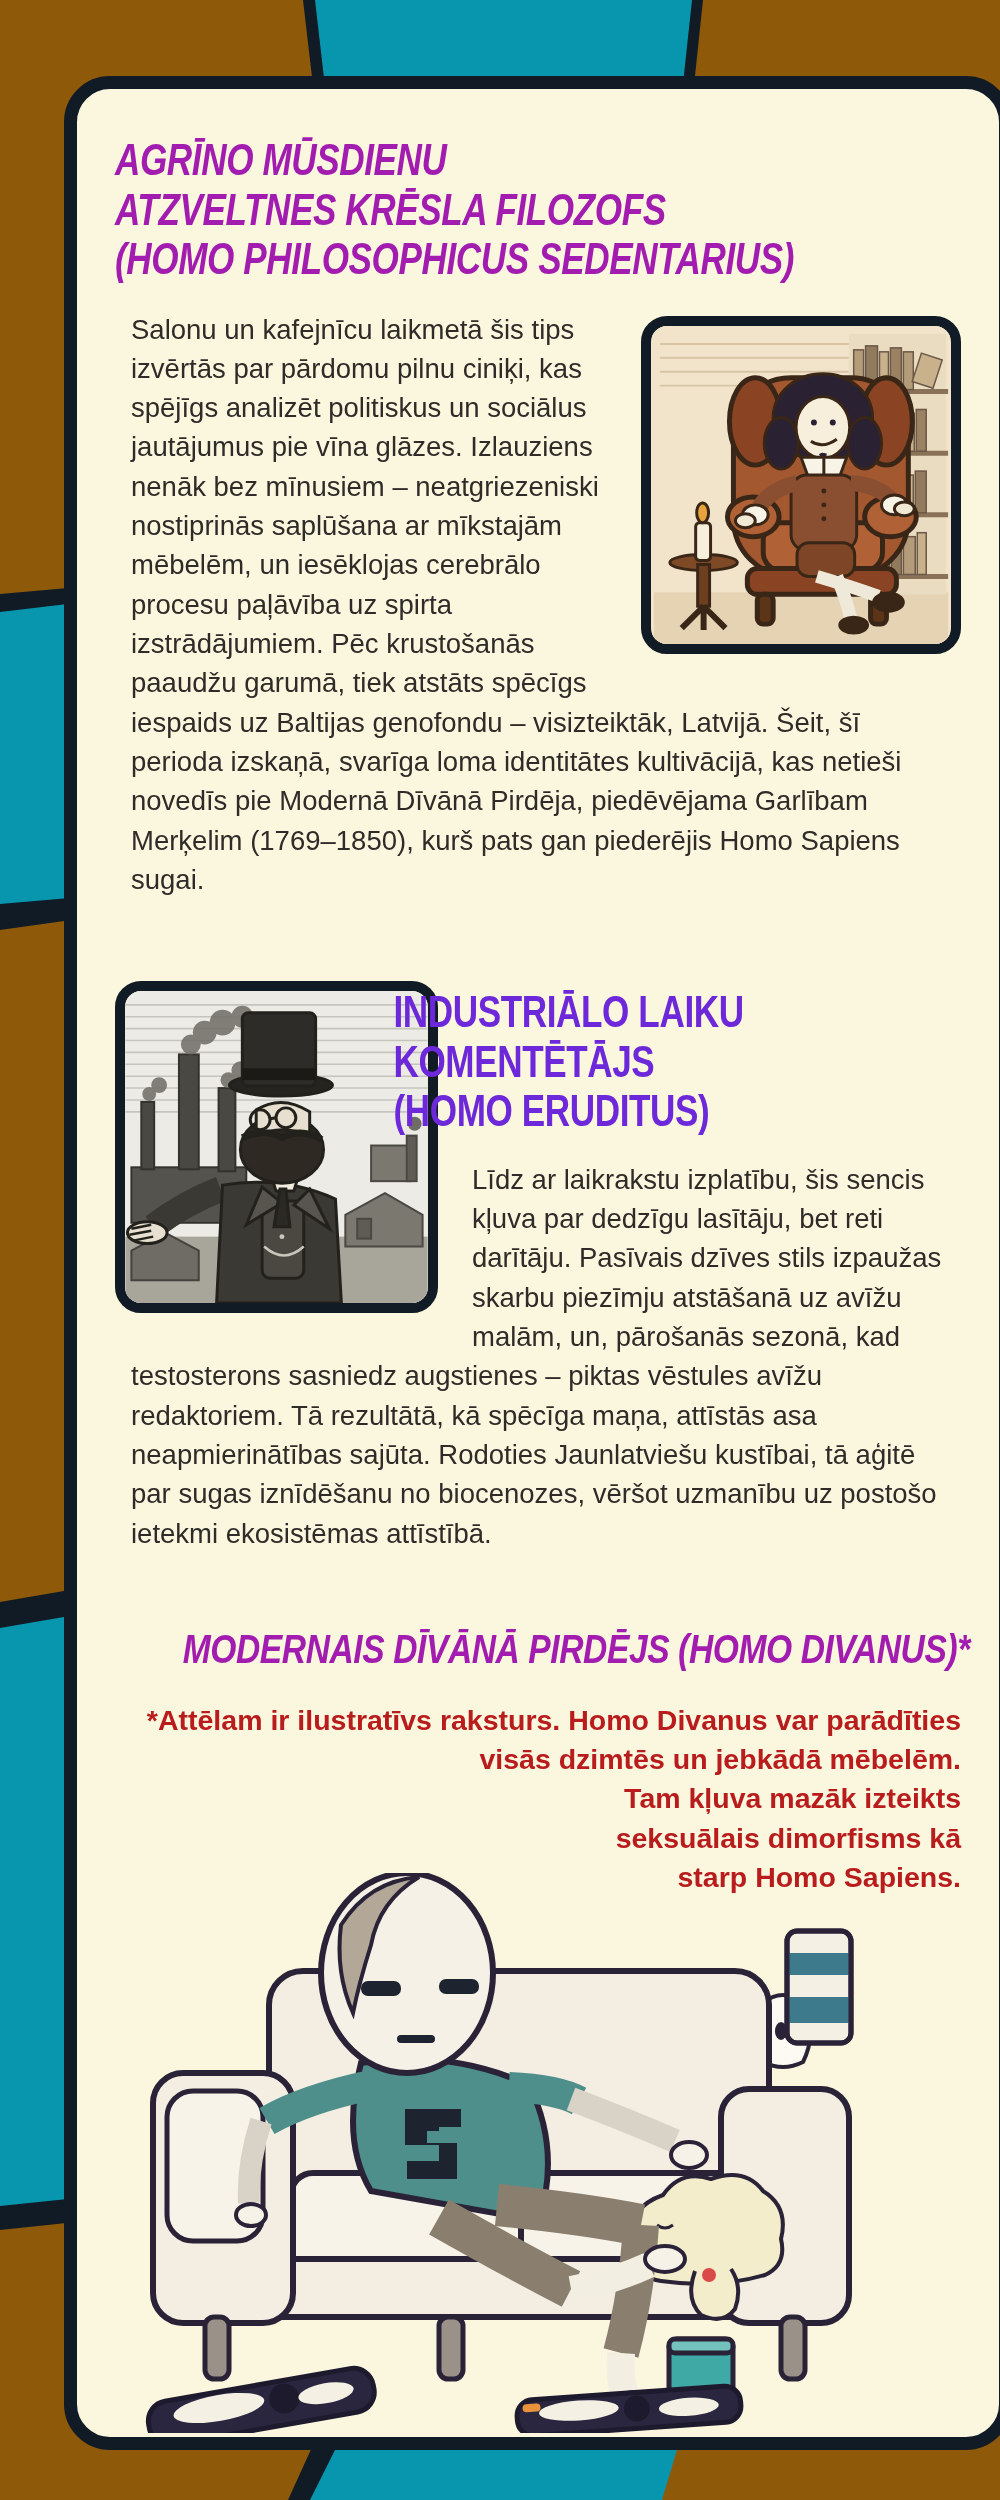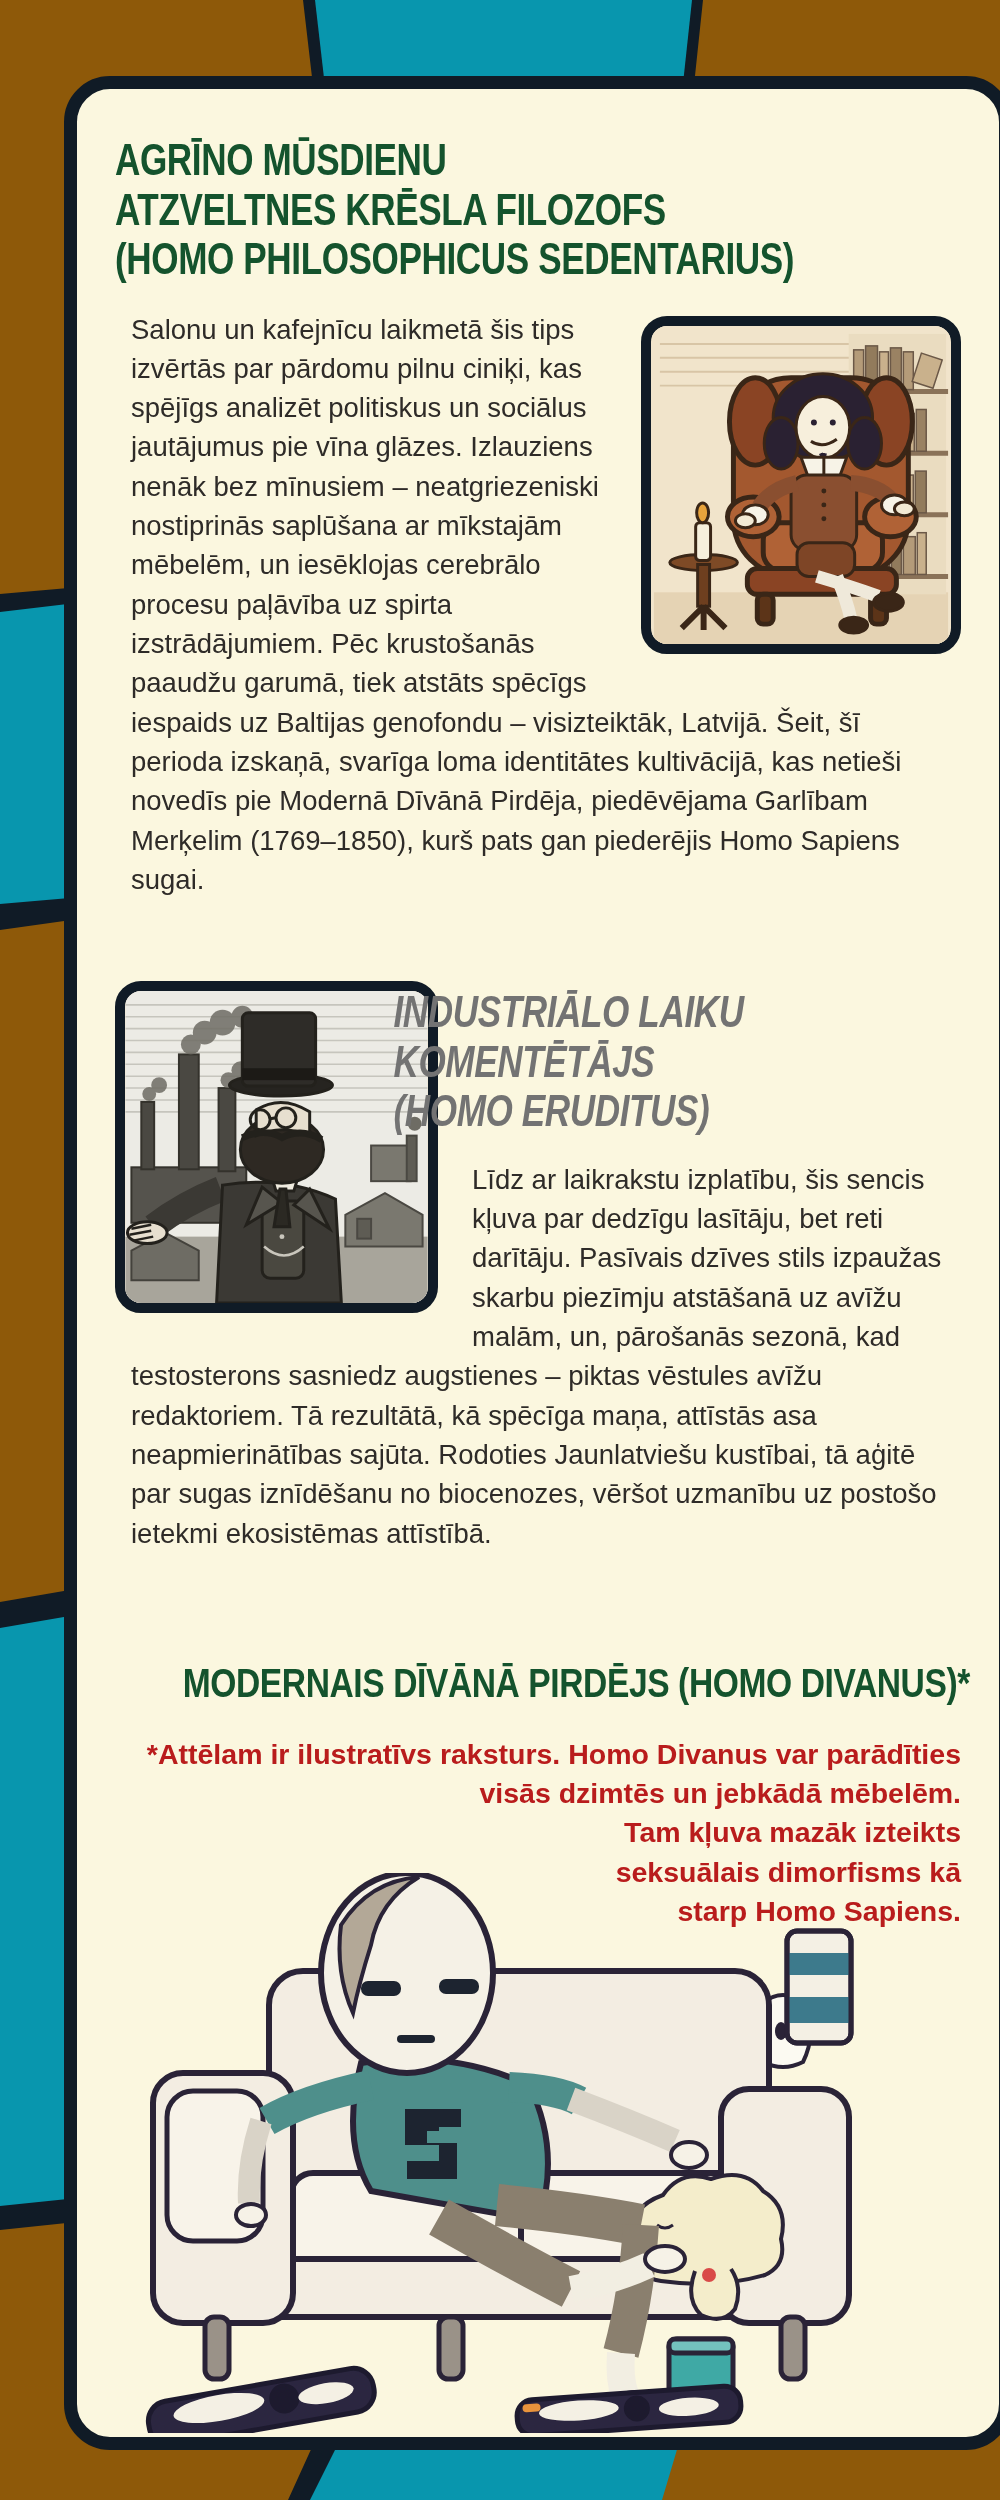--- a/index.html
+++ b/index.html
@@ -9,38 +9,38 @@
     font-family:"Liberation Sans",sans-serif;
   }
   .bg-burst{position:absolute;inset:0;z-index:0;}
   .card{
     position:absolute;left:64px;top:76px;width:846px;height:2302px;
     background:#FBF7DF;border:13px solid #101B26;border-radius:46px;
     z-index:1;padding:46px 38px 0 38px;box-sizing:content-box;overflow:hidden;
   }
   .card-inner{position:relative;width:100%;height:100%;}
   h2,h3{margin:0;font-weight:bold;letter-spacing:-0.5px;}
-  .h-green{color:#14532d;}
-  .h-red{color:#737373;font-style:italic;}
+  .h-green{color:#a21caf;font-style:italic;}
+  .h-red{color:#6d28d9;}
   .hblock{font-size:45px;line-height:1.1;transform:scaleX(0.78);transform-origin:left top;white-space:nowrap;}
   .hblock-center{font-size:40px;line-height:1.1;transform:scaleX(0.84);transform-origin:center top;white-space:nowrap;text-align:center;}
   .bodytext{
     color:#2E2B28;font-size:27.5px;line-height:1.43;margin:16px;
     text-align:left;
   }
   .sec1-head{margin-bottom:26px;}
   .illus{
     border:10px solid #101B26;border-radius:26px;overflow:hidden;
     margin:0;line-height:0;background:#F1E4CB;
   }
   .float-right{float:right;width:300px;height:318px;margin:6px 0 14px 26px;}
   .float-left{float:left;width:303px;height:312px;margin:4px 34px 16px 0;}
   .sec2{margin-top:62px;}
   .sec2-head{margin-bottom:24px;padding-top:10px;}
-  .sec3{margin-top:92px;}
+  .sec3{margin-top:58px;}
   .sec3-head{text-align:center;}
   .disclaimer{
     margin-top:30px;position:relative;z-index:3;
     color:#b91c1c;font-weight:bold;font-size:28.5px;line-height:1.38;
     text-align:right;
   }
   .couch-wrap{
     position:absolute;left:-6px;bottom:4px;width:790px;height:560px;z-index:2;
   }
   .clearfix::after{content:"";display:table;clear:both;}

